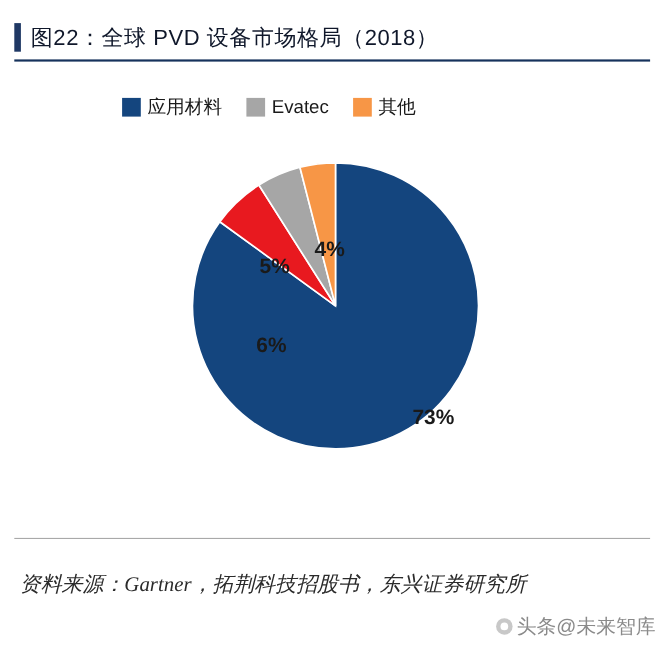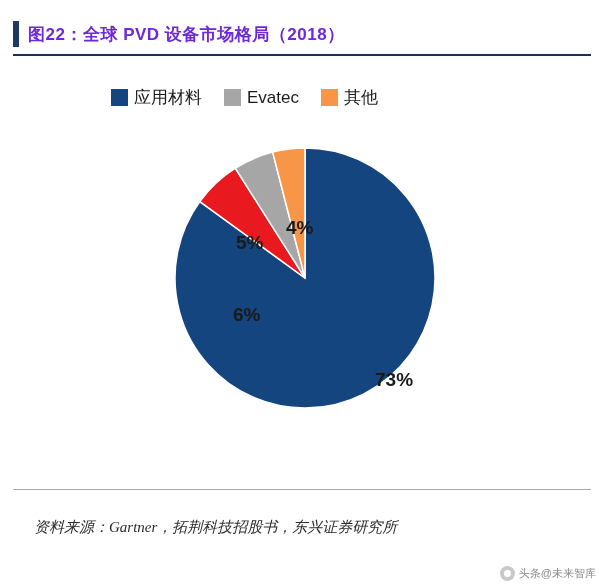--- a/index.html
+++ b/index.html
@@ -29,23 +29,23 @@
     display: flex;
     align-items: center;
   }
   .title-accent {
     width: 6px;
     height: 26px;
     background: #1f3864;
     margin-right: 9px;
   }
   .title-text {
-    font-size: 17px;
-    font-weight: bold;
-    color: #6d28d9;
+    font-size: 20px;
+    font-weight: normal;
+    color: #0f172a;
     letter-spacing: 0.5px;
     white-space: nowrap;
   }
   .title-rule {
     position: absolute;
     left: 13px;
     top: 54px;
     width: 578px;
     height: 2px;
     background: #16325c;
@@ -106,34 +106,33 @@
     top: 489px;
     width: 578px;
     height: 1px;
     background: #a9a9a9;
   }
   .source {
     position: absolute;
     left: 18px;
     top: 518px;
     font-family: "Liberation Serif", serif;
-    font-size: 15px;
+    font-size: 19px;
     font-style: italic;
     color: #2b2b2b;
     white-space: nowrap;
-    margin-left: 16px;
   }
   
   .watermark {
     position: absolute;
     right: 8px;
     bottom: 6px;
     display: flex;
     align-items: center;
-    font-size: 11px;
+    font-size: 18px;
     color: #8a8a8a;
   }
   .wm-logo {
     width: 15px;
     height: 15px;
     border-radius: 50%;
     background: #c8c8c8;
     margin-right: 4px;
     position: relative;
   }

